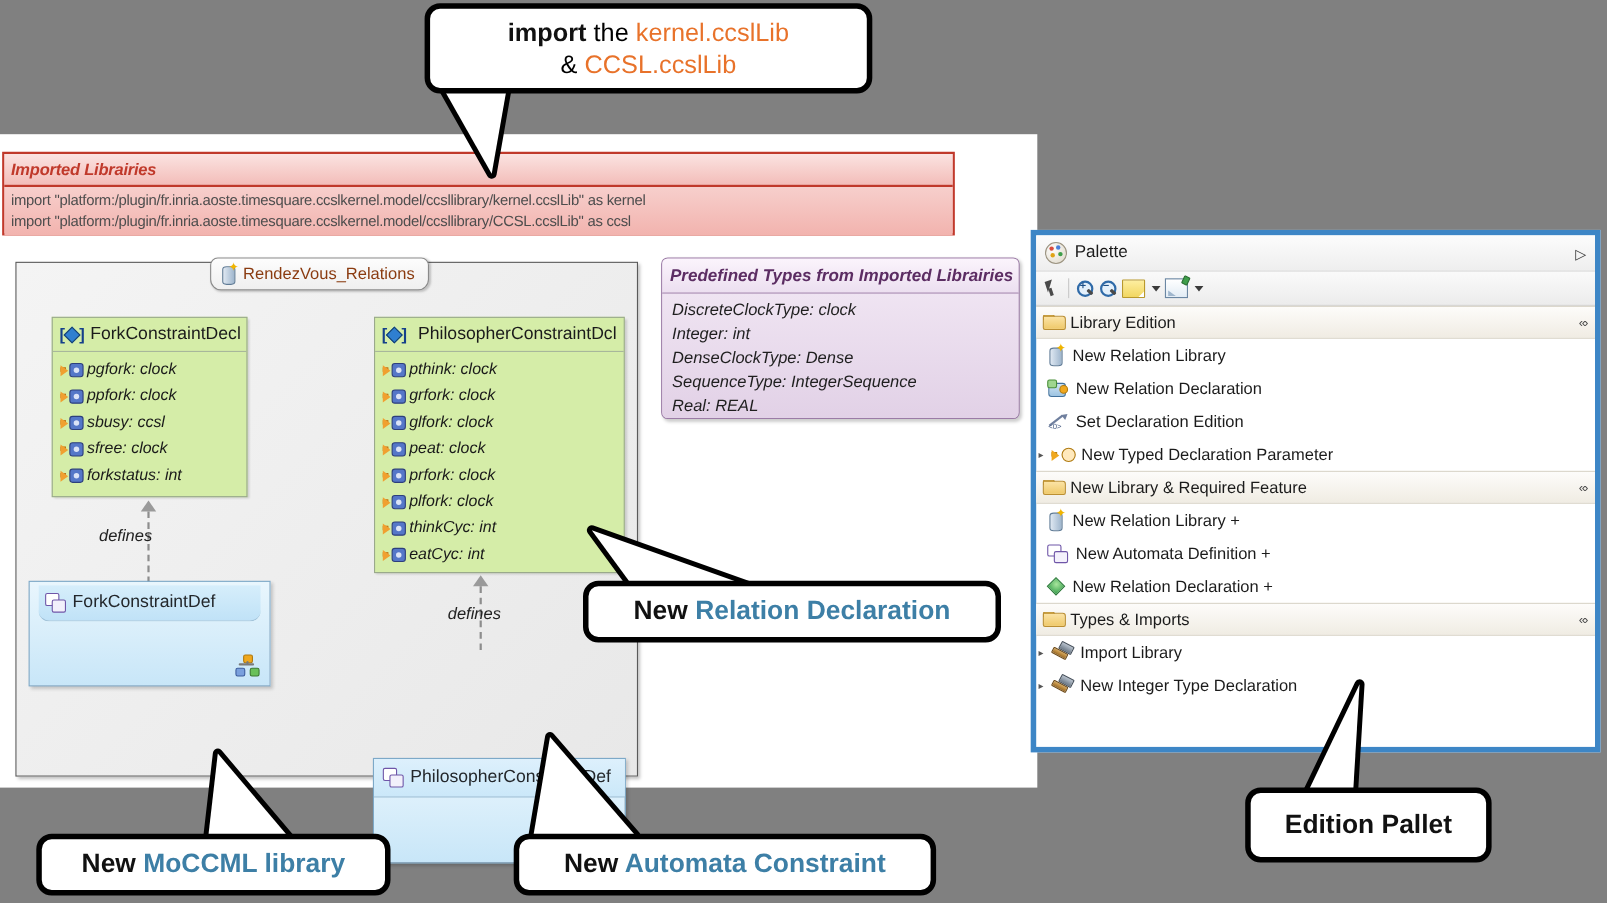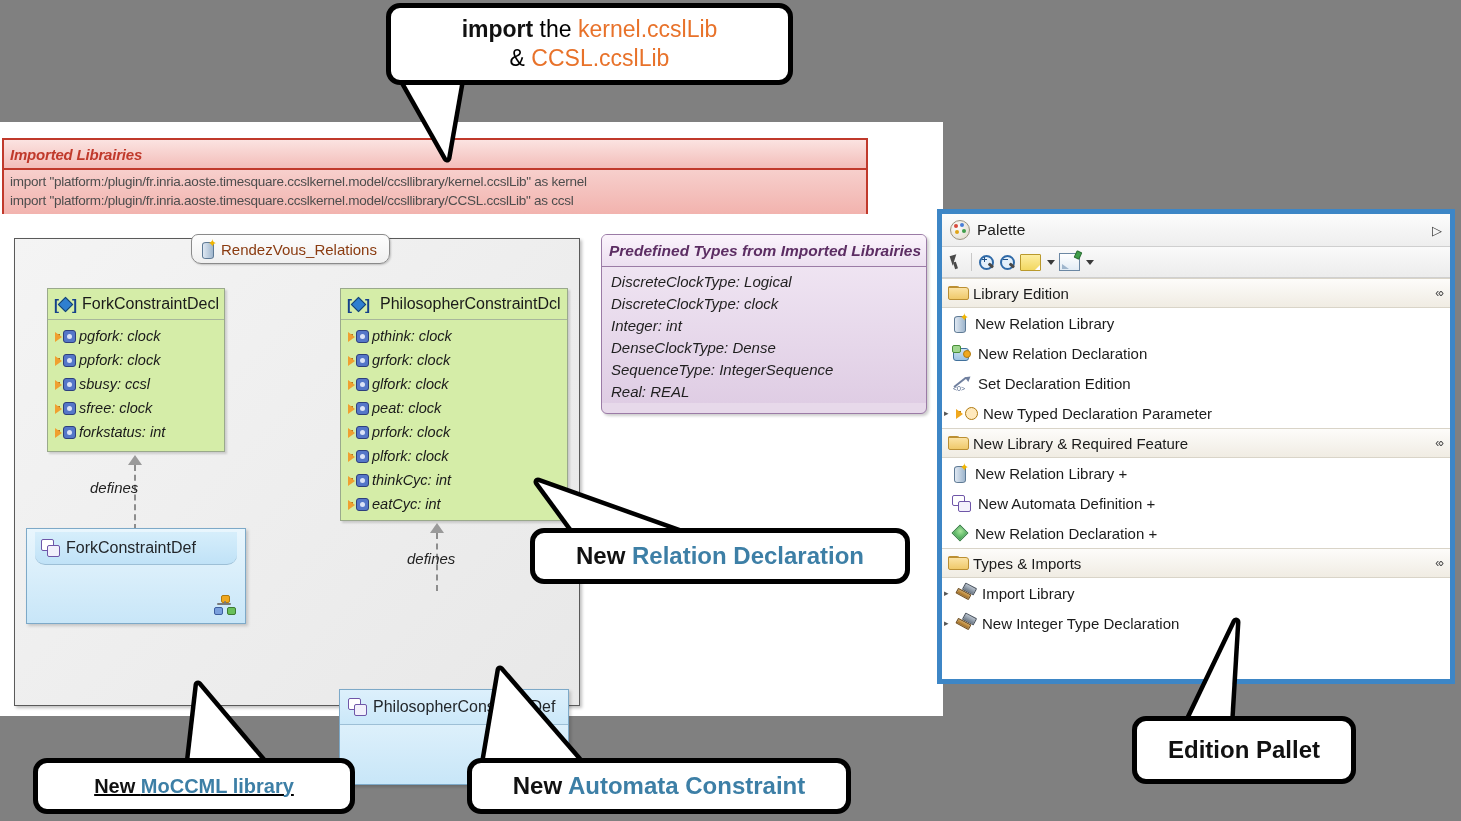--- a/index.html
+++ b/index.html
@@ -175,21 +175,21 @@
     border-left:7px solid transparent;border-right:7px solid transparent;
     border-bottom:10px solid #9a9a9a;
   }
   .defines-label{
     position:absolute;font-size:15px;font-style:italic;color:#222;
     background:transparent;
   }
 
   
   #predefined-types{
-    left:601px;top:234px;width:326px;height:180px;
+    left:601px;top:234px;width:326px;height:147px;
     border:1px solid #9b7ba6;border-radius:6px;
     background:#e7d9ea;
     box-shadow:2px 2px 3px rgba(0,0,0,.2);
     box-sizing:border-box;overflow:hidden;
   }
   #predefined-types .pt-title{
     height:31px;display:flex;align-items:center;padding-left:7px;
     background:linear-gradient(to bottom,#fbf4fc,#ecdff0);
     border-bottom:1px solid #9b7ba6;
     font-size:15.5px;font-style:italic;font-weight:bold;color:#5c2d63;
@@ -545,21 +545,20 @@
       <i class="stem"></i>
       <i class="bar"></i>
       <i class="bl"></i>
       <i class="br"></i>
   </span>
 </div>
 
 <div class="abs" id="predefined-types">
   <div class="pt-title">Predefined Types from Imported Librairies</div>
   <div class="pt-body">
-    <div class="pt-line">DiscreteClockType: Logical</div>
     <div class="pt-line">DiscreteClockType: clock</div>
     <div class="pt-line">Integer: int</div>
     <div class="pt-line">DenseClockType: Dense</div>
     <div class="pt-line">SequenceType: IntegerSequence</div>
     <div class="pt-line">Real: REAL</div>
   </div>
 </div>
 
 <div class="abs" id="palette">
 
@@ -725,21 +724,21 @@
   </div>
 </div>
 
 <div class="tail abs" style="left:160px;top:680px;width:200px;height:110px;">
   <svg width="200" height="110" viewBox="0 0 200 110">
     <path d="M 38 5 L 28 92 L 110 90 Z" fill="#ffffff" stroke="#000000" stroke-width="9" stroke-linejoin="round"></path>
     <path d="M 38 5 L 28 92 L 110 90 Z" fill="#ffffff" stroke="none"></path>
   </svg>
 </div>
 <div class="callout" style="left:33px;top:758px;width:322px;height:56px;">
-  <div class="txt" style="font-size:20px;text-decoration:underline;">
+  <div class="txt" style="font-size:24px;">
     <span class="b">New </span><span class="blue">MoCCML library</span>
   </div>
 </div>
 
 <div class="tail abs" style="left:460px;top:665px;width:200px;height:120px;">
   <svg width="200" height="120" viewBox="0 0 200 120">
     <path d="M 40 5 L 24 100 L 118 95 Z" fill="#ffffff" stroke="#000000" stroke-width="9" stroke-linejoin="round"></path>
     <path d="M 40 5 L 24 100 L 118 95 Z" fill="#ffffff" stroke="none"></path>
   </svg>
 </div>

